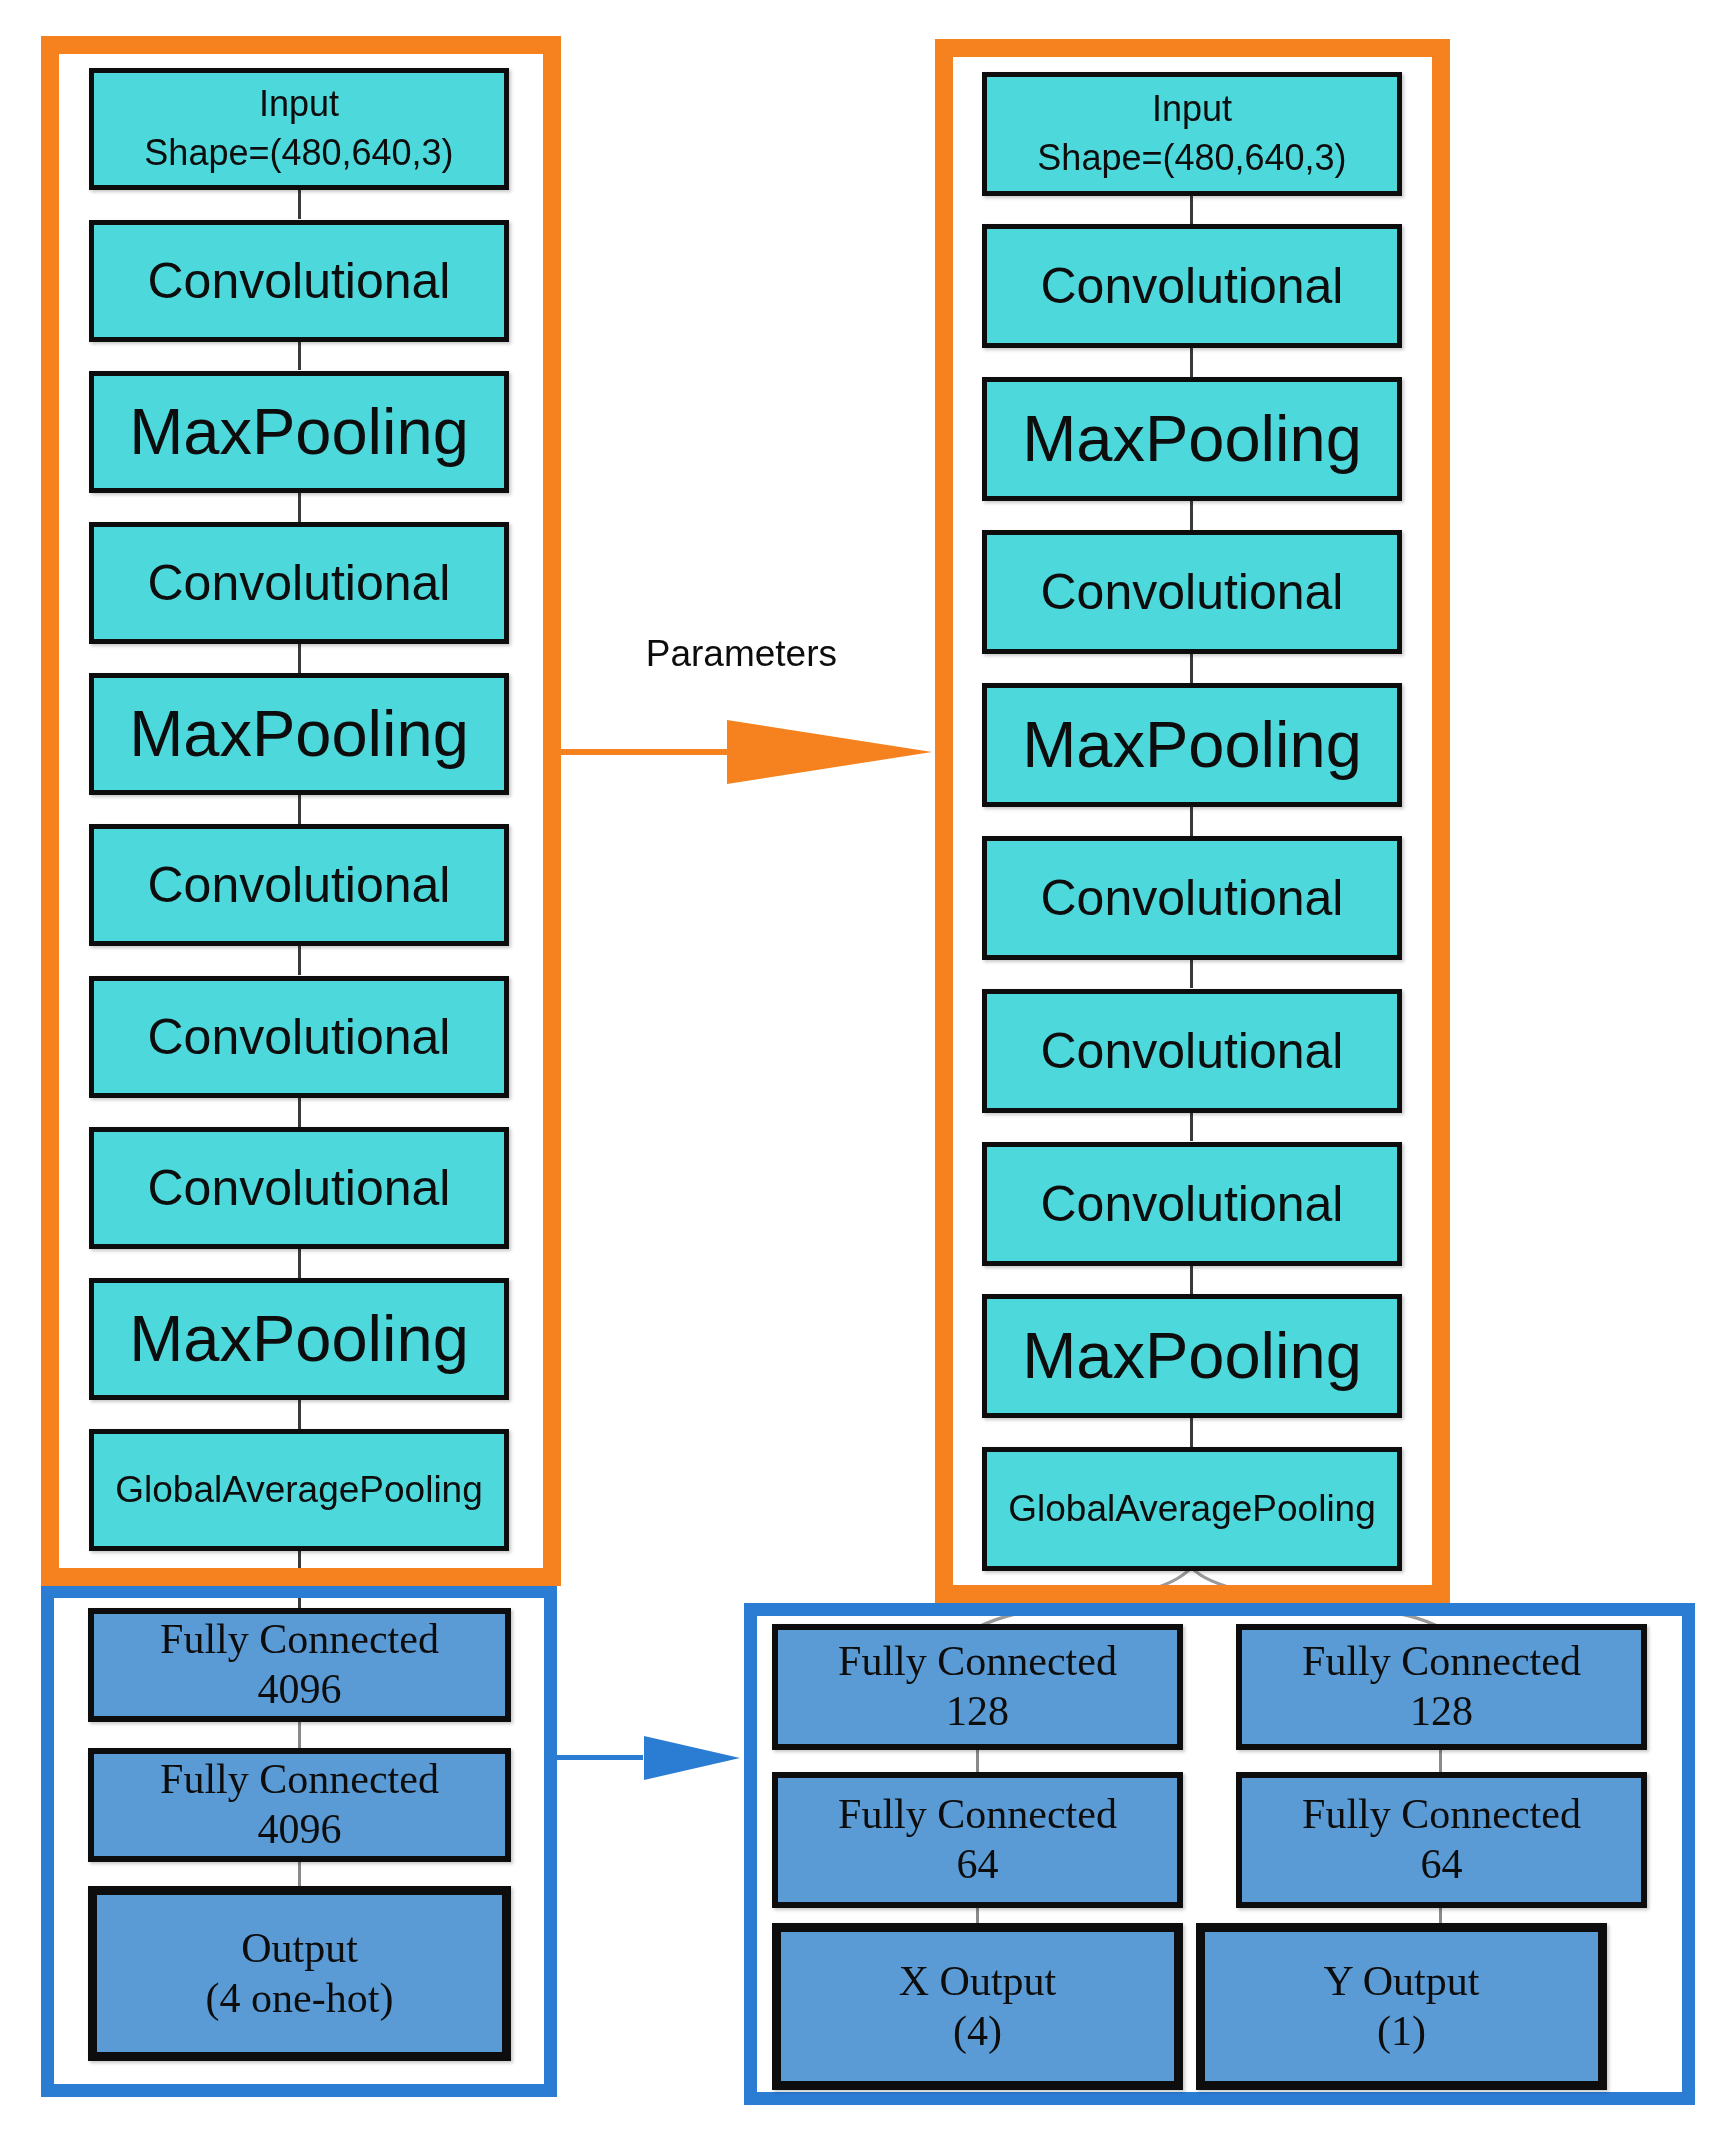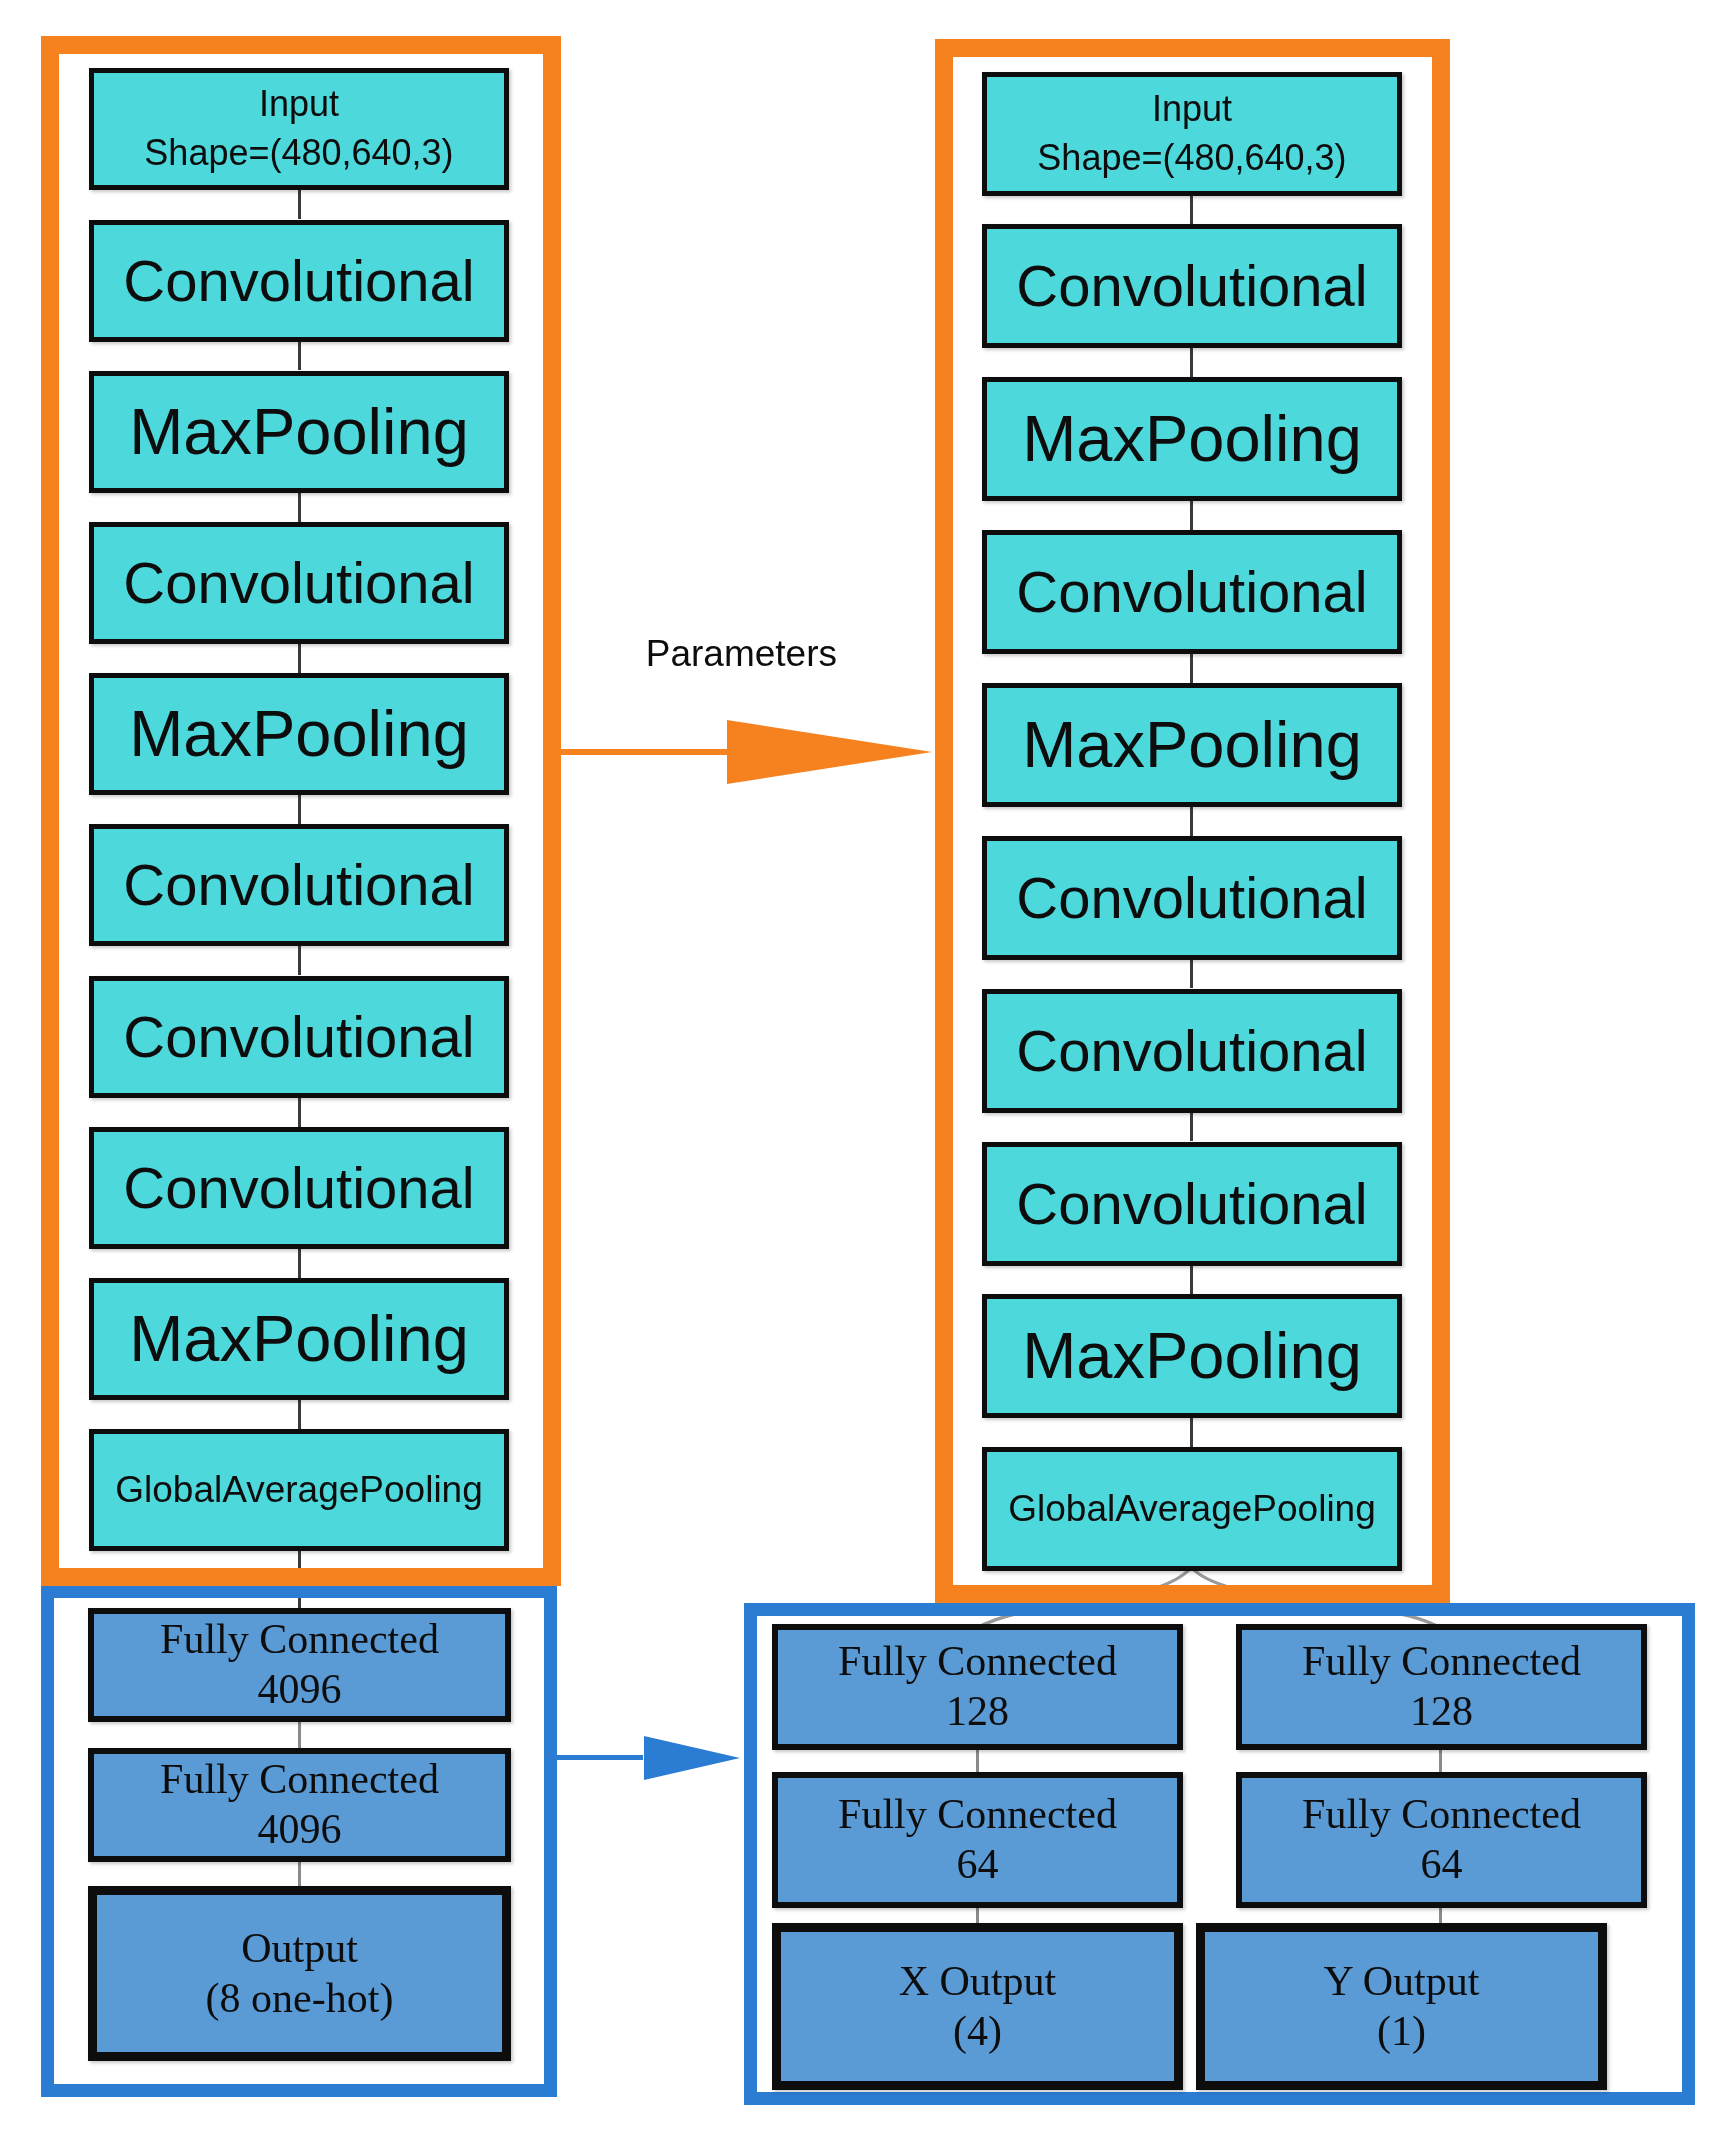--- a/index.html
+++ b/index.html
@@ -17,21 +17,21 @@
   .box{
     position:absolute; box-sizing:border-box; z-index:4;
     display:flex; align-items:center; justify-content:center; text-align:center;
     white-space:pre-line; line-height:1.18; font-weight:400;
     box-shadow:2.4px 2.4px 3.3px rgba(0,0,0,0.22);
   }
   .box.cyan{background:var(--cyan); border:5.7px solid var(--ink);}
   .box.blue{background:var(--layer-blue); border:6.5px solid var(--ink);font-family:Liberation Serif, serif;}
   .box.blue.thick{border-width:9px;}
   .lyr-input{font-size:36px; line-height:1.35;}
-  .lyr-conv{font-size:58px;}
+  .lyr-conv{font-size:50px;}
   .lyr-max{font-size:65px;}
   .lyr-gap{font-size:37px;}
   .lyr-fc{font-size:42px;}
   .connector{position:absolute; width:3.3px; background:var(--connector-dark); z-index:1;}
   .connector.lite{background:var(--connector-gray);}
   .label{position:absolute; z-index:5;}
   #parameters-label{left:569px; top:633px; width:268px; text-align:right; font-size:37px;}
   .arrow-line{position:absolute; z-index:1;}
   .arrow-head{position:absolute; width:0; height:0; z-index:1;}
   #param-arrow-line{left:561px; top:749px; width:166px; height:5.7px; background:var(--orange);}
@@ -70,21 +70,21 @@
   <div class="connector" style="left:298px; top:1400px; height:29px;"></div>
   <div class="connector" style="left:298px; top:1551px; height:57px;"></div>
 
   <div class="group blue" style="left:41px; top:1585px; width:516px; height:512px;"></div>
 
   <div class="box blue lyr-fc" style="left:88px; top:1608px; width:423px; height:114px;">Fully Connected
 4096</div>
   <div class="box blue lyr-fc" style="left:88px; top:1748px; width:423px; height:114px;">Fully Connected
 4096</div>
   <div class="box blue thick lyr-fc" style="left:88px; top:1886px; width:423px; height:175px;">Output
-(8 one-hot)</div>
+(4 one-hot)</div>
 
   <div class="connector lite" style="left:298px; top:1722px; height:26px;"></div>
   <div class="connector lite" style="left:298px; top:1862px; height:24.4px;"></div>
 
   <div class="label" id="parameters-label">Parameters</div>
   <div class="arrow-line" id="param-arrow-line"></div>
   <div class="arrow-head" id="param-arrow-head"></div>
 
   <div class="group orange" style="left:935px; top:39px; width:515px; height:1564px;"></div>
 

